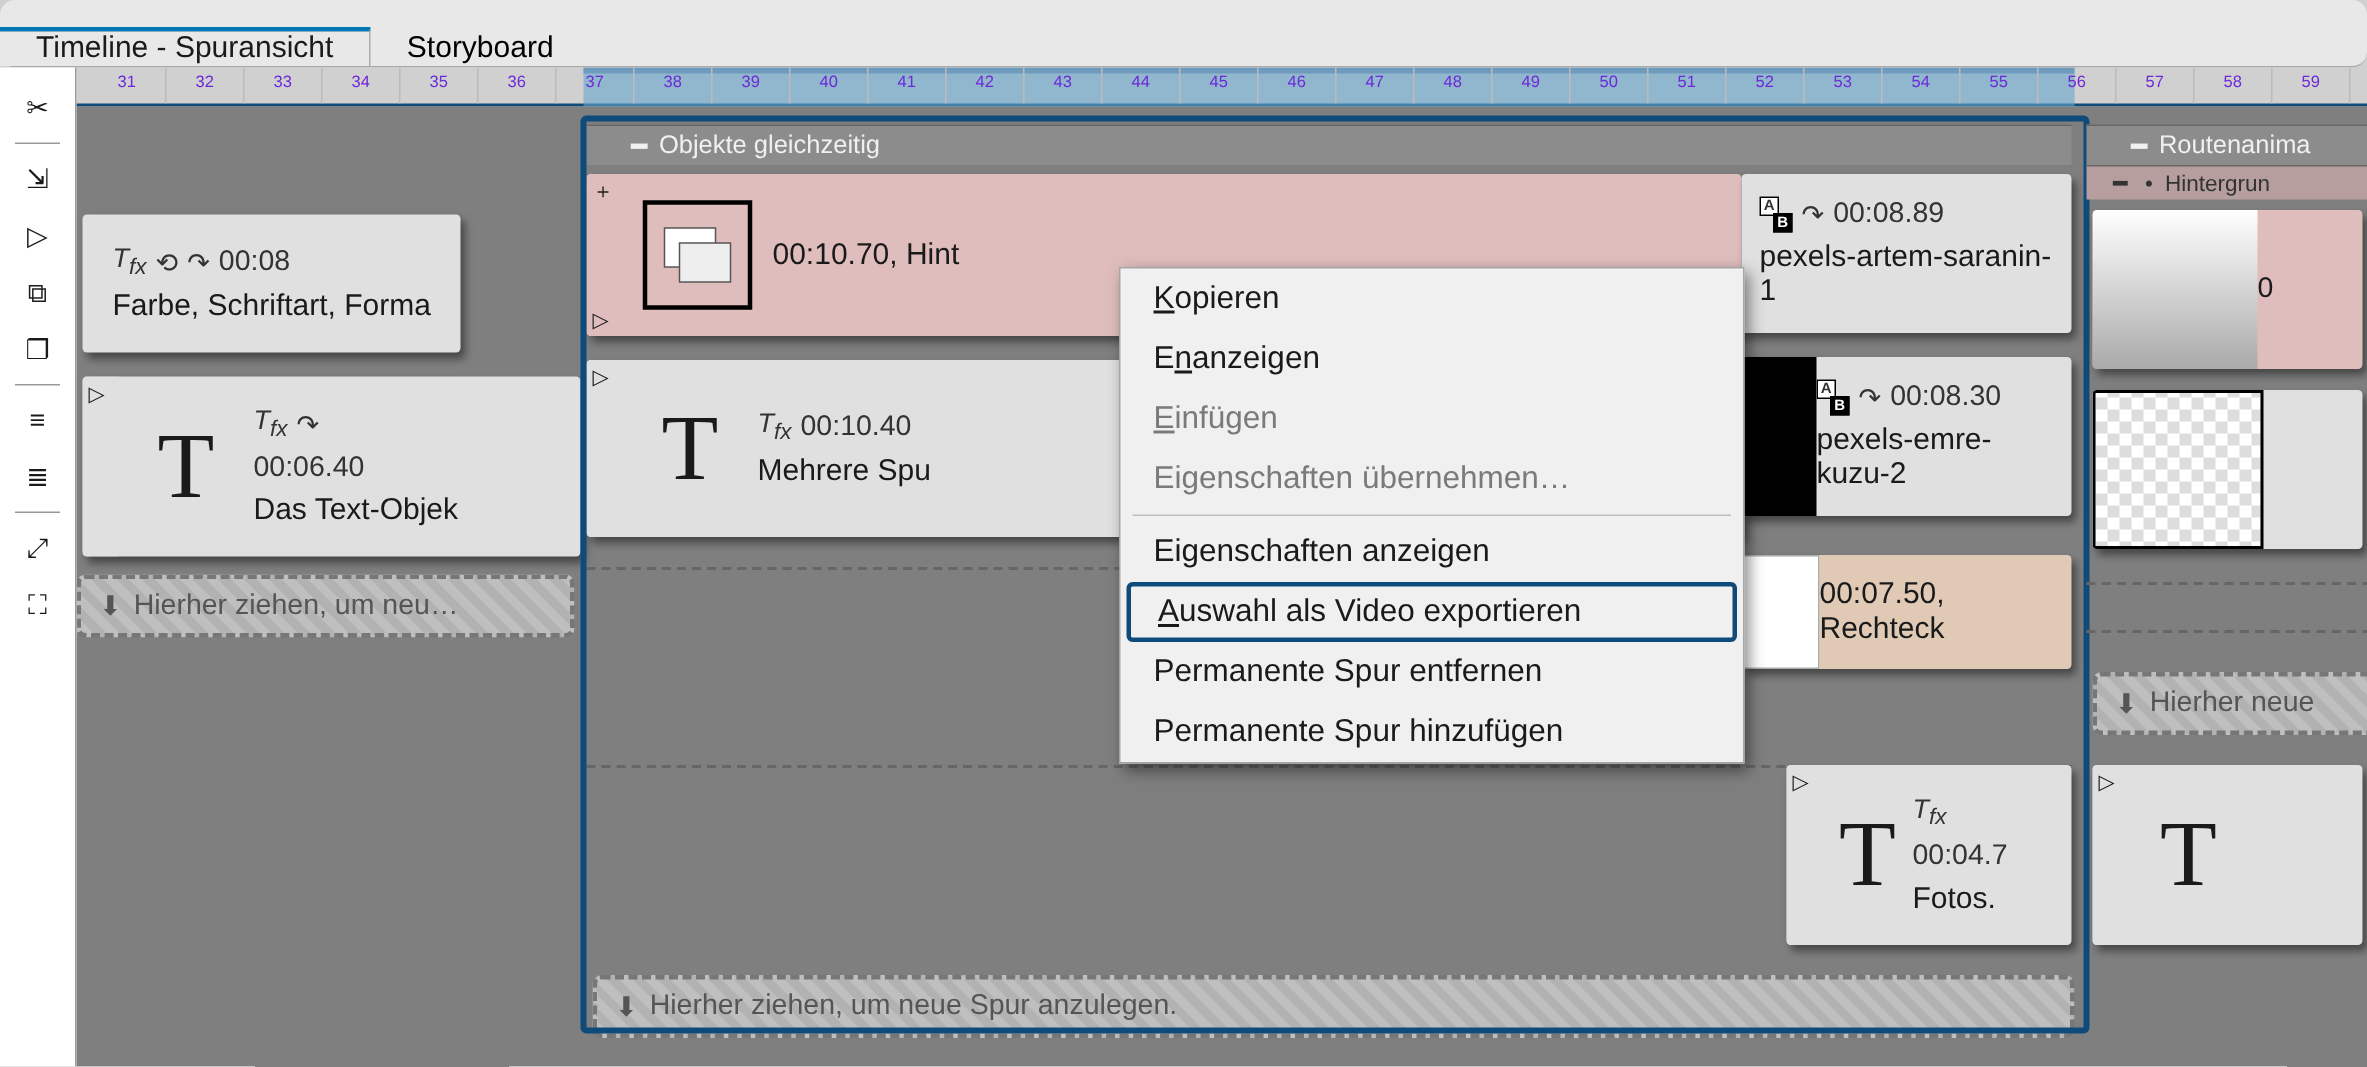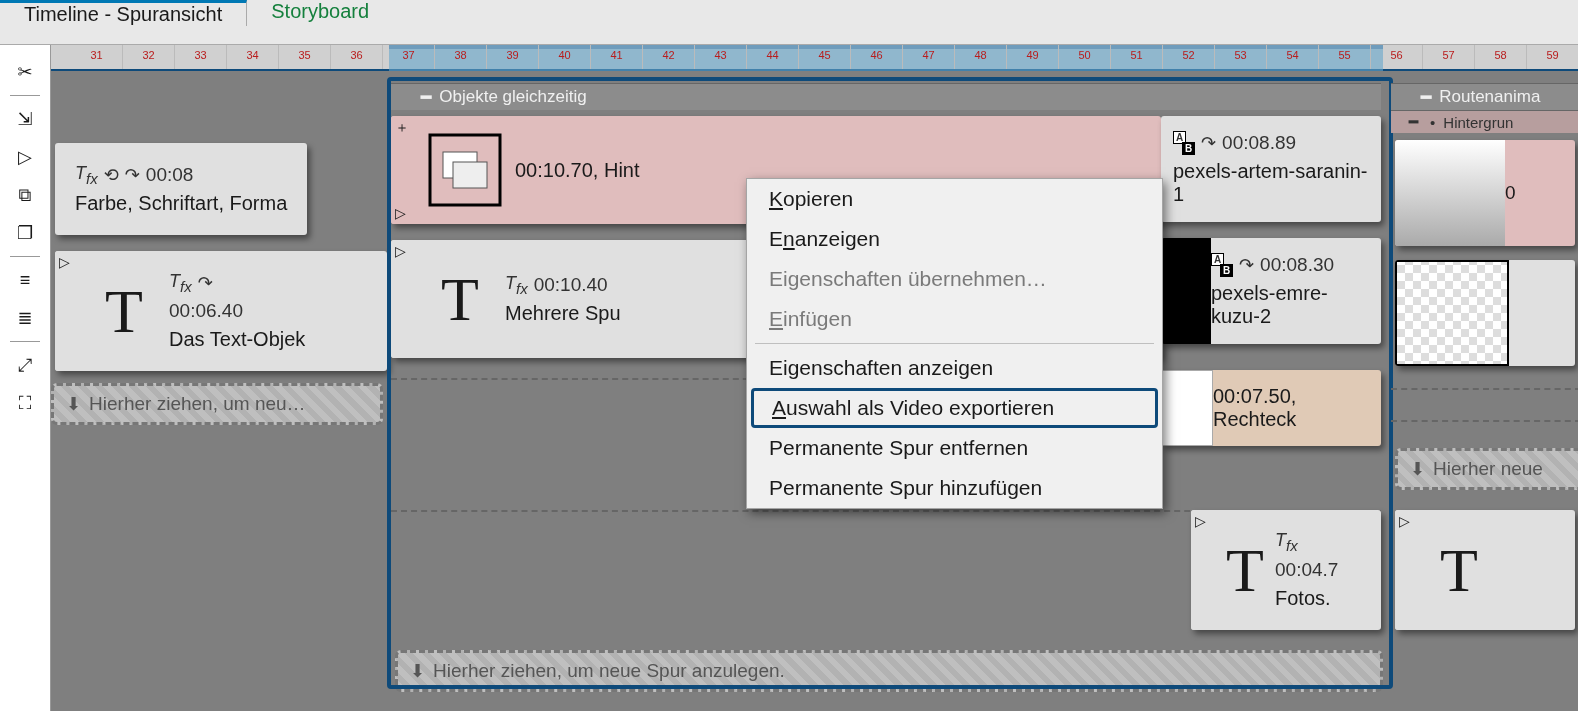--- a/index.html
+++ b/index.html
@@ -12,33 +12,33 @@
     --bg-menu: #f0f0f0;
     --sel-blue: #0e4a7a;
     --accent-blue: #0078b4;
     --txt: #1a1a1a;
     --txt-muted: #7a7a7a;
     --shadow: rgba(0,0,0,.45);
   }
   html,body {margin:0;padding:0;font-family:"Segoe UI",Arial,sans-serif;font-size:13px;color:var(--txt);background:#fff;}
   .app {width:1578px;height:711px;overflow:hidden;background:var(--bg-app);position:relative;}
   
-  .tabs{background:var(--bg-tab);height:44px;display:flex;align-items:flex-start;border-bottom:1px solid #aaa;}
+  .tabs{background:var(--bg-tab);height:44px;display:flex;align-items:flex-end;border-bottom:1px solid #aaa;border-radius:10px;}
   .tab{padding:0 24px;font-size:20px;display:flex;align-items:center;cursor:pointer;}
   .tab.active{background:var(--bg-tab);border-top:3px solid var(--accent-blue);border-right:1px solid #aaa;}
-  .tab.inactive{color:#15803d;}
+  .tab.inactive{color:#000000;}
   
   .main-row{display:flex;height:calc(100% - 44px);}
   
   .toolbar{width:50px;background:#fff;border-right:1px solid #999;display:flex;flex-direction:column;align-items:center;padding-top:8px;}
   .tool-btn{width:30px;height:30px;margin:4px 0;display:flex;align-items:center;justify-content:center;cursor:pointer;font-size:18px;}
   .tool-sep{width:30px;height:1px;background:#999;margin:4px 0;}
   
   .timeline{flex:1;position:relative;overflow:hidden;}
-  .ruler{height:24px;background:var(--bg-app);display:flex;padding-left:20px;position:relative;border-bottom:2px solid var(--sel-blue);font-size:12px;color:#b91c1c;}
+  .ruler{height:24px;background:var(--bg-app);display:flex;padding-left:8px;position:relative;border-bottom:2px solid var(--sel-blue);font-size:12px;color:#6d28d9;}
   .ruler .sel-span{position:absolute;left:338px;top:0;height:24px;background:#66a7cc;opacity:.6;border-top:4px solid #2f7bb0;width:994px;}
   .ruler-ticks{position:relative;display:flex;width:100%;}
   .tick{width:51px;text-align:center;flex:0 0 51px;border-right:1px solid #bbb;font-size:11px;padding-top:4px;}
   .tracks-scroll{position:relative;height:calc(100% - 24px);background:#7f7f7f;overflow:hidden;}
   
   .chapter-container{position:absolute;top:12px;}
   .chapter-title{height:26px;background:#8c8c8c;color:#f0f0f0;font-size:17px;padding-left:30px;display:flex;align-items:center;gap:8px;border-top:1px solid #666;}
   .chapter-title .toggle{font-weight:bold;}
   .chapter-body{position:relative;}
   .clip{position:absolute;display:flex;align-items:stretch;box-shadow:3px 4px 6px var(--shadow);border-radius:3px;overflow:hidden;}
@@ -308,22 +308,22 @@
               <div class="clip-thumb" style="width:80px;">
                   <span class="T-glyph">T</span>
                 </div>
             </div>
           </div>
         </div>
 
         <div class="ctx-menu">
           <div class="ctx-item"><u>K</u><span>opieren</span></div>
           <div class="ctx-item">E<u>n</u><span>anzeigen</span></div>
+          <div class="ctx-item disabled"><u>E</u><span>infügen</span></div>
           <div class="ctx-item disabled">Eigenschaften übernehmen…</div>
-          <div class="ctx-item disabled"><u>E</u><span>infügen</span></div>
           <div class="ctx-sep"></div>
           <div class="ctx-item">Eigenschaften anzeigen</div>
           <div class="ctx-item highlight"><u>A</u><span>uswahl als Video exportieren</span></div>
           <div class="ctx-item">Permanente Spur entfernen</div>
           <div class="ctx-item">Permanente Spur hinzufügen</div>
         </div>
 
       </div>
     </div>
   </div>

